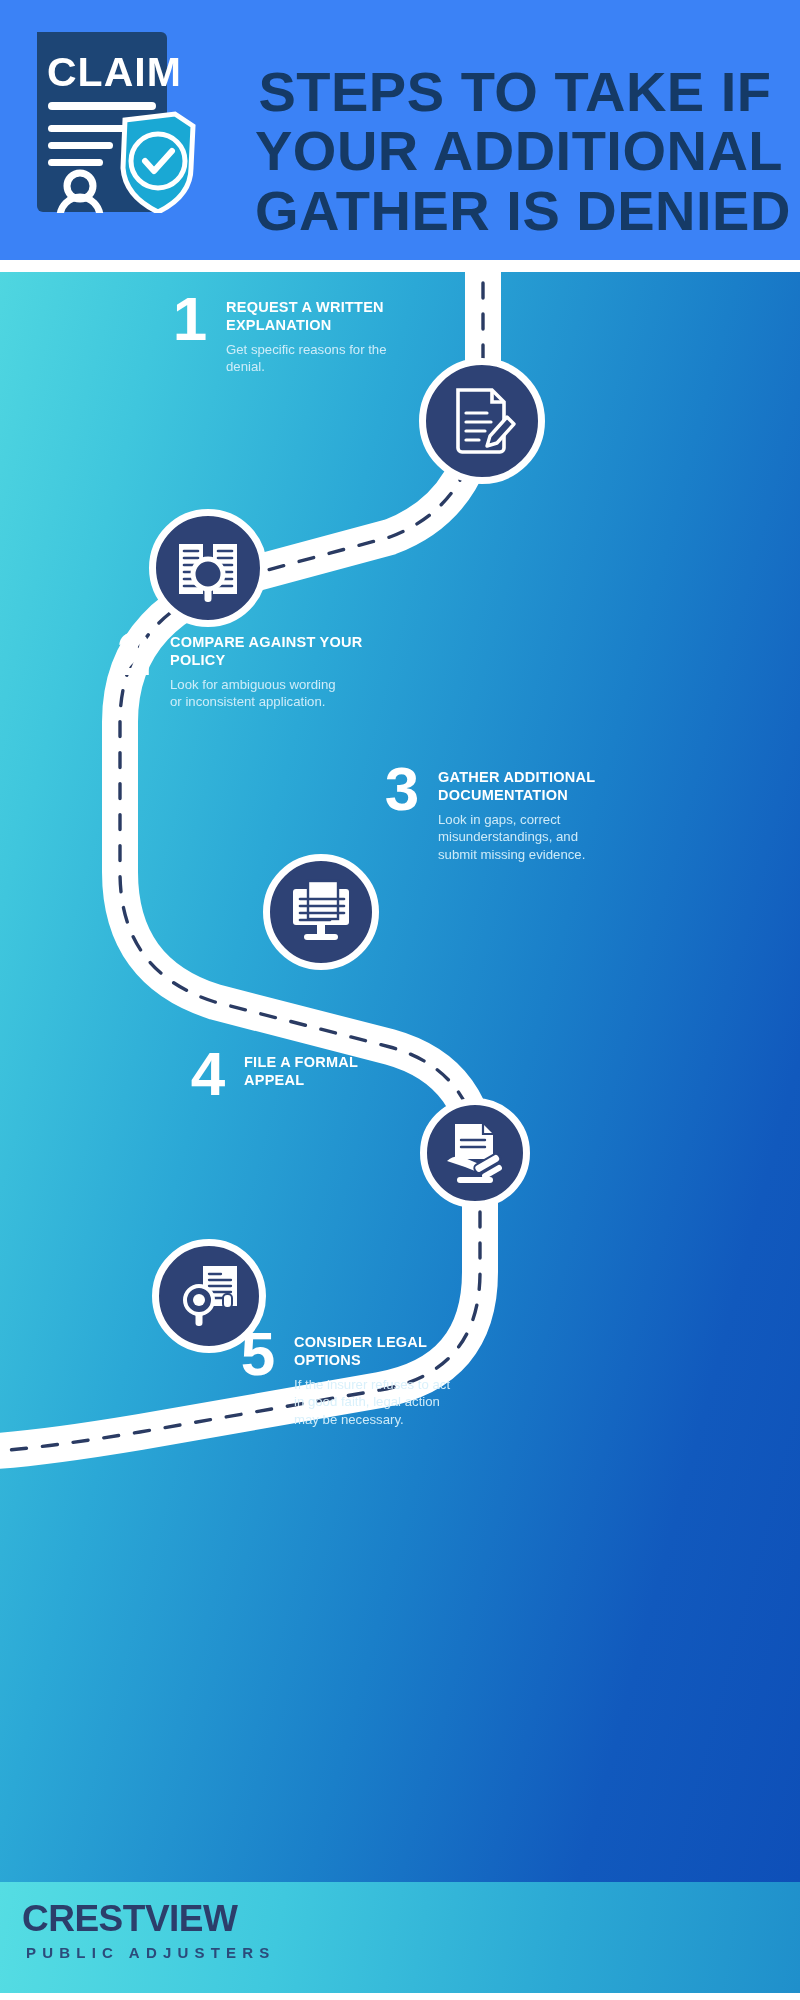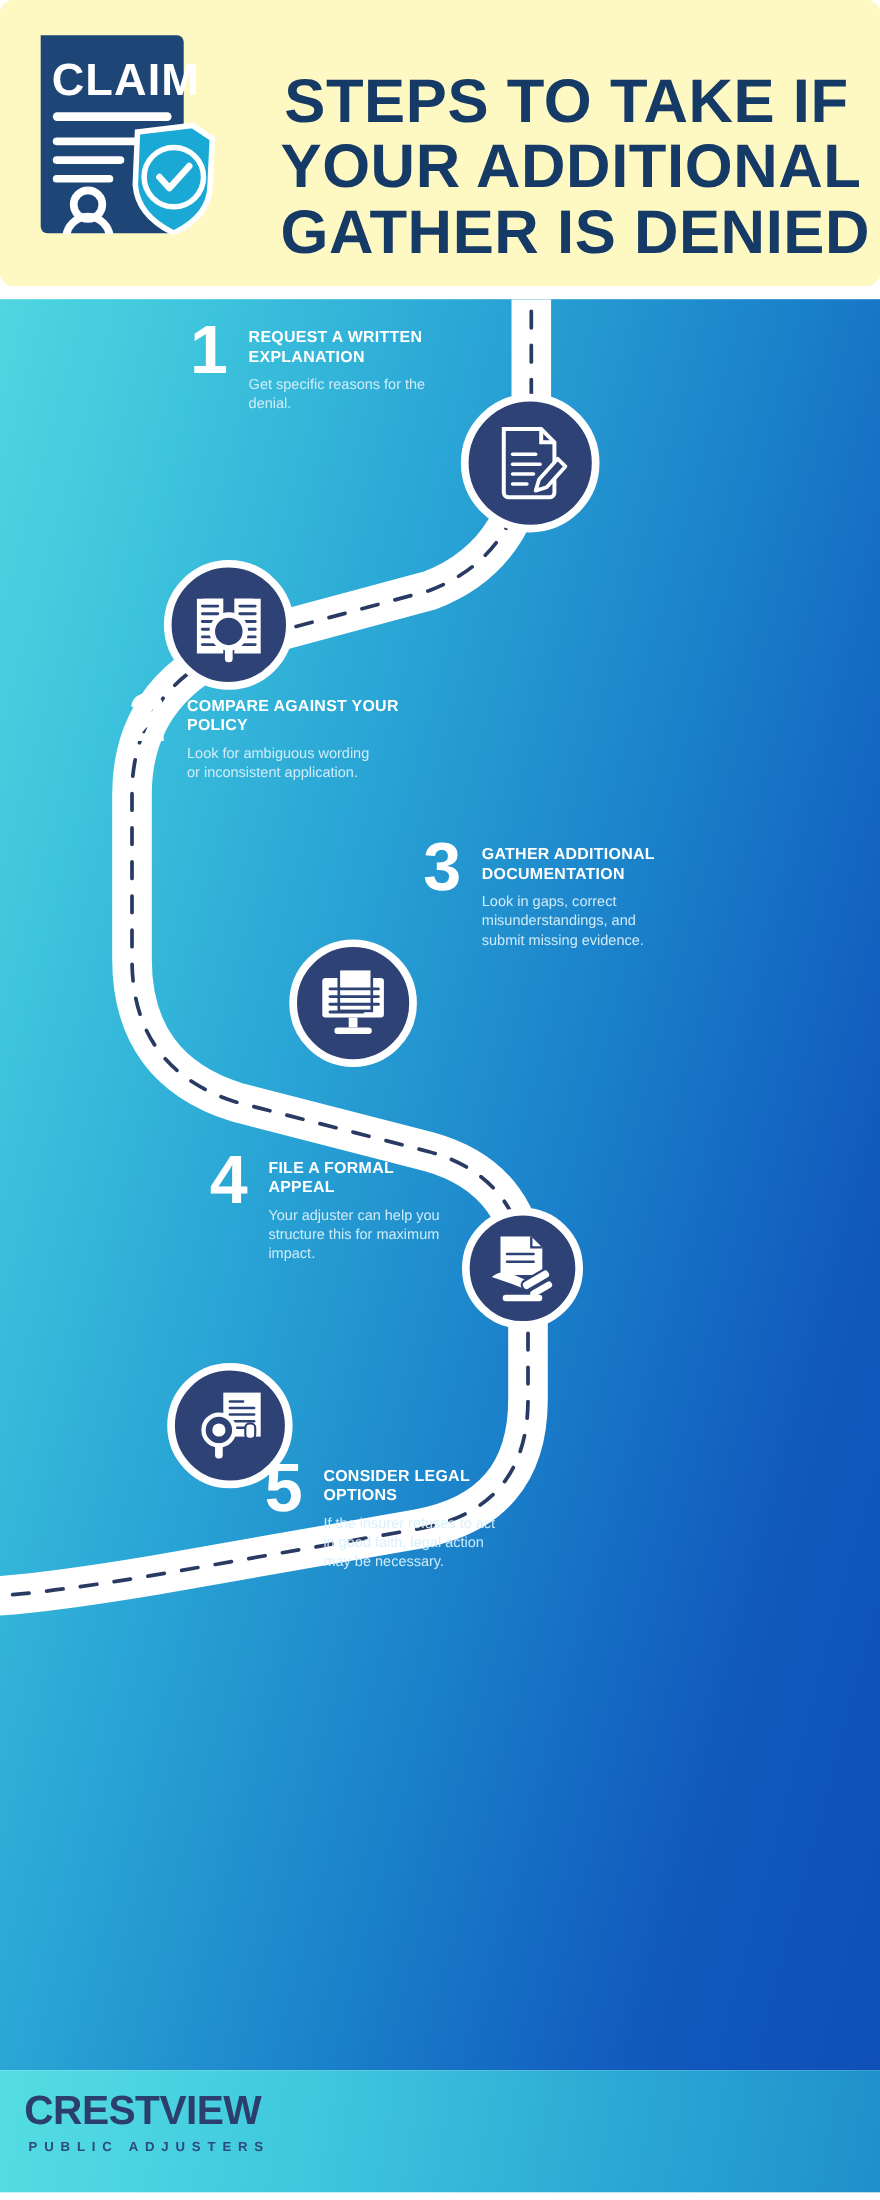--- a/index.html
+++ b/index.html
@@ -7,22 +7,21 @@
   body {
     font-family:"Liberation Sans", sans-serif;
     background:#ffffff;
     position:relative;
     overflow:hidden;
   }
 
   
   #header {
     position:absolute; left:0; top:0; width:800px; height:260px;
-    background:#fef9c3;
-    border-radius:12px;
+    background:#3b82f6;
   }
   #claim-logo {
     position:absolute; left:33px; top:28px; width:165px; height:185px;
   }
   #header-title {
     position:absolute; left:255px; top:62px; width:520px;
     text-align:center;
     color:#153a66;
     font-weight:bold;
     font-size:56px;
@@ -43,21 +42,21 @@
     position:absolute; left:0; top:1882px; width:800px; height:111px;
     background:linear-gradient(100deg,#55dde3 0%, #3fc8de 35%, #2ba8d4 70%, #1f8fcb 100%);
     padding-left:33px;
   }
   #footer-logo { position:absolute; left:22px; top:18px; }
   #brand-name {
     color:#2c3e6b; font-size:37px; font-weight:bold; letter-spacing:-0.5px;
     line-height:1;
   }
   #brand-sub {
-    color:#2c4a7a; font-size:12px; letter-spacing:6.2px; font-weight:bold;
+    color:#2c4a7a; font-size:15px; letter-spacing:6.2px; font-weight:bold;
     margin-top:7px; padding-left:4px;text-align:center;
   }
 
   
   #road-svg { position:absolute; left:0; top:0; width:800px; height:1610px; }
 
   
   .node {
     position:absolute; border-radius:50%;
     background:#2e4275;
@@ -235,23 +234,20 @@
       <rect x="31" y="48" width="8" height="9" fill="#ffffff"></rect>
       <rect x="18" y="57" width="34" height="6" rx="3" fill="#ffffff"></rect>
     </svg>
   </div>
 
   <div class="step" style="left:184px; top:775px; width:300px;">
     <div class="step-num">4</div>
     <div class="step-body">
       <div class="step-title">FILE A FORMAL
 APPEAL</div>
-      <div class="step-desc">Your adjuster can help you
-structure this for maximum
-impact.</div>
     </div>
   </div>
 
   <div class="node" style="left:420px; top:826px; width:110px; height:110px;">
     <svg width="68" height="68" viewBox="0 0 68 68">
       <path d="M14 5 H42 L52 15 V40 H14 Z" fill="#ffffff"></path>
       <path d="M42 5 V15 H52" fill="none" stroke="#2e4275" stroke-width="2.2"></path>
       <g stroke="#2e4275" stroke-width="2.4" stroke-linecap="round">
         <line x1="20" y1="21" x2="44" y2="21"></line>
         <line x1="20" y1="28" x2="44" y2="28"></line>

